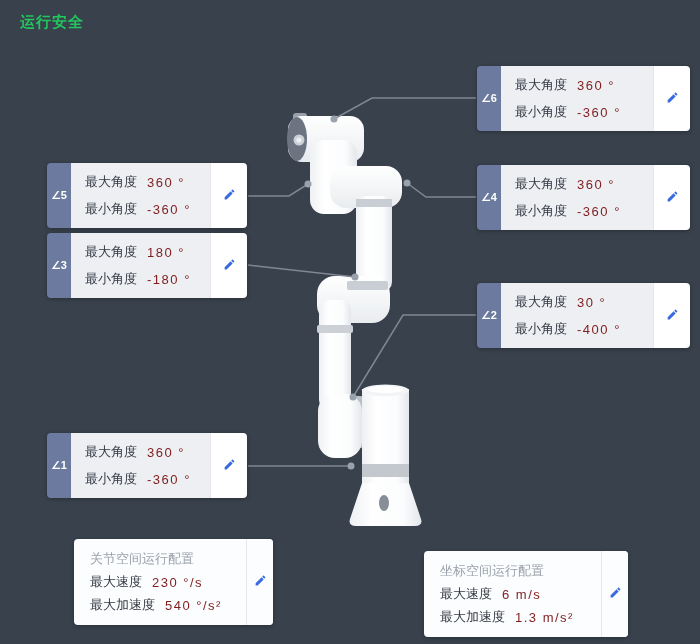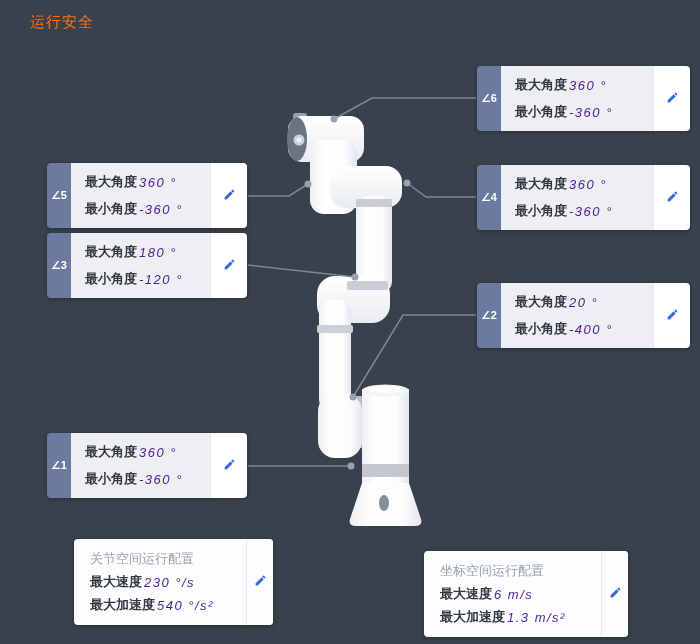--- a/index.html
+++ b/index.html
@@ -3,40 +3,40 @@
 <meta charset="utf-8">
 <style>
   html,body{margin:0;padding:0;}
   body{
     width:700px;height:644px;position:relative;overflow:hidden;
     background:#38414c;
     font-family:"Liberation Sans","DejaVu Sans",sans-serif;
   }
   .stage{position:absolute;inset:0;}
   .page-title{
-    position:absolute;left:30px;top:13px;
-    color:#f97316;font-size:15px;font-weight:400;letter-spacing:1px;
+    position:absolute;left:20px;top:13px;
+    color:#22c55e;font-size:15px;font-weight:700;letter-spacing:1px;
   }
   
   .jcard{
     position:absolute;display:flex;height:65px;border-radius:4px;overflow:hidden;
     box-shadow:0 1px 4px rgba(0,0,0,.28);
   }
   .jcard .badge{
     width:24px;flex:0 0 24px;background:#6b7a9e;color:#ffffff;
     display:flex;align-items:center;justify-content:center;
     font-size:11px;font-weight:600;
   }
   .jcard .body{
     flex:1;background:#edeff3;padding:10px 6px 10px 14px;
     display:flex;flex-direction:column;justify-content:space-between;
   }
   .row{display:flex;align-items:center;font-size:13px;color:#333842;white-space:nowrap;}
-  .row .lbl{font-weight:700;margin-right:2px;}
-  .row .val{letter-spacing:1.5px;color:#4c1d95;font-style:italic;}
+  .row .lbl{font-weight:400;margin-right:10px;}
+  .row .val{letter-spacing:1.5px;color:#7f1d1d;}
   .editcol{
     width:36px;flex:0 0 36px;background:#ffffff;border-left:1px solid #e4e7ec;
     display:flex;align-items:center;justify-content:center;cursor:pointer;
   }
   .editcol svg{width:13px;height:13px;}
   
   .bcard{
     position:absolute;display:flex;height:86px;border-radius:4px;overflow:hidden;
     background:#fcfdfe;box-shadow:0 1px 4px rgba(0,0,0,.28);
   }
@@ -194,38 +194,38 @@
 
   <div class="jcard" id="card-j3">
     <div class="badge">∠3</div>
     <div class="body">
       <div class="row">
         <span class="lbl">最大角度</span>
         <span class="val">180 °</span>
       </div>
       <div class="row">
         <span class="lbl">最小角度</span>
-        <span class="val">-120 °</span>
+        <span class="val">-180 °</span>
       </div>
     </div>
     <div class="editcol">
       <span>
         <svg viewBox="0 0 24 24" fill="#3a6ae0">
             <path d="M3 17.25V21h3.75L17.81 9.94l-3.75-3.75L3 17.25zM20.71 7.04c.39-.39.39-1.02 0-1.41l-2.34-2.34c-.39-.39-1.02-.39-1.41 0l-1.83 1.83 3.75 3.75 1.83-1.83z"></path>
           </svg>
       </span>
     </div>
   </div>
 
   <div class="jcard" id="card-j2">
     <div class="badge">∠2</div>
     <div class="body">
       <div class="row">
         <span class="lbl">最大角度</span>
-        <span class="val">20 °</span>
+        <span class="val">30 °</span>
       </div>
       <div class="row">
         <span class="lbl">最小角度</span>
         <span class="val">-400 °</span>
       </div>
     </div>
     <div class="editcol">
       <span>
         <svg viewBox="0 0 24 24" fill="#3a6ae0">
             <path d="M3 17.25V21h3.75L17.81 9.94l-3.75-3.75L3 17.25zM20.71 7.04c.39-.39.39-1.02 0-1.41l-2.34-2.34c-.39-.39-1.02-.39-1.41 0l-1.83 1.83 3.75 3.75 1.83-1.83z"></path>

